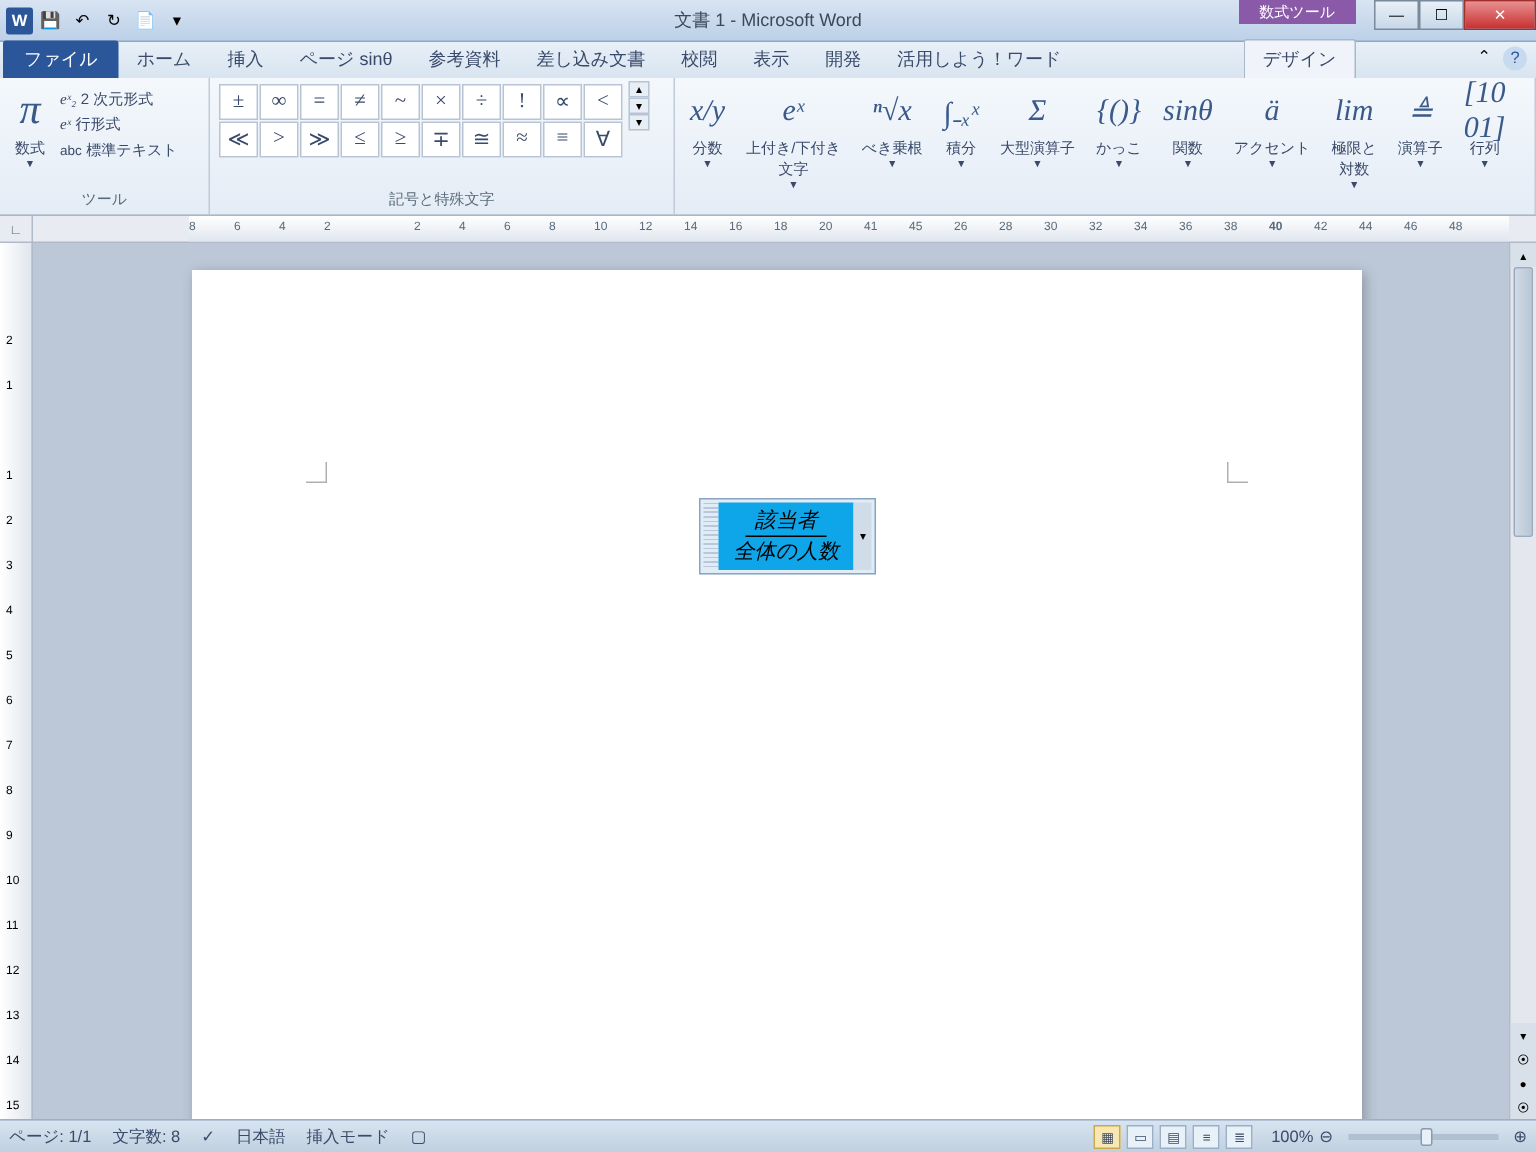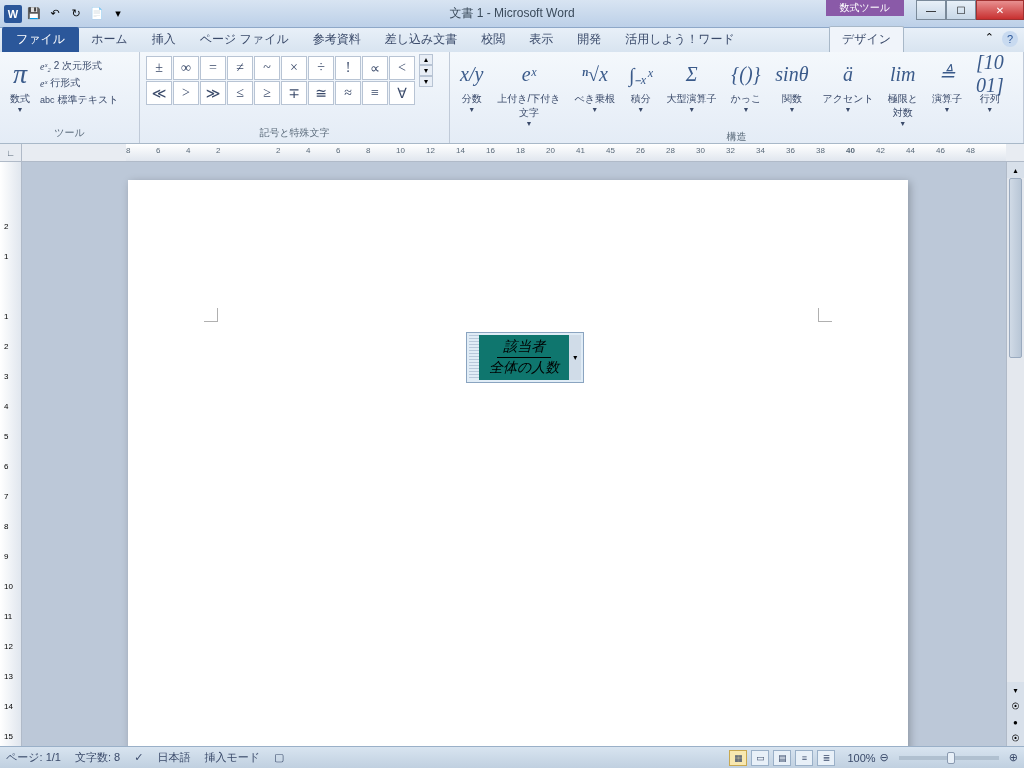--- a/index.html
+++ b/index.html
@@ -37,21 +37,21 @@
 .workspace { position:absolute; top:162px; bottom:22px; left:0; right:0; display:flex; background:#bcc8d8; }
 .ruler-v { width:22px; background:linear-gradient(90deg,#fff,#e0e6ee); border-right:1px solid #b0bac8; position:relative; }
 .doc-area { flex:1; overflow:hidden; position:relative; }
 .page { position:absolute; left:106px; top:18px; width:780px; height:740px; background:#fff; box-shadow:2px 2px 8px rgba(0,0,0,.25); }
 .margin-mark { position:absolute; border-color:#b0b0b0; }
 .mm-tl { left:76px; top:128px; width:14px; height:14px; border-right:1px solid #b0b0b0; border-bottom:1px solid #b0b0b0; }
 .mm-tr { right:76px; top:128px; width:14px; height:14px; border-left:1px solid #b0b0b0; border-bottom:1px solid #b0b0b0; }
 .eq-box { position:absolute; left:338px; top:152px; background:#e0ecf6; border:1px solid #8aa4c0; padding:2px; display:flex; align-items:center; }
 .eq-handle { width:10px; align-self:stretch; background:repeating-linear-gradient(#b8c8da,#b8c8da 1px,#e0ecf6 1px,#e0ecf6 3px); cursor:move; }
 .eq-drop { width:12px; align-self:stretch; background:#d0dce8; display:flex; align-items:center; justify-content:center; font-size:8px; cursor:pointer; }
-.frac { display:flex; flex-direction:column; align-items:center; font-family:"MS Mincho",serif; font-style:italic; font-size:14px; background:#0f766e; padding:3px 6px; }
+.frac { display:flex; flex-direction:column; align-items:center; font-family:"MS Mincho",serif; font-style:italic; font-size:14px; background:#0ea5e9; padding:3px 6px; }
 .frac .num { border-bottom:1.5px solid #000; padding:0 6px 1px; }
 .frac .den { padding:1px 4px 0; }
 .vscroll { width:18px; background:#e4e8ee; border-left:1px solid #b0bac8; position:relative; }
 .vscroll .thumb { position:absolute; top:16px; left:2px; right:2px; height:180px; background:linear-gradient(90deg,#d0dae6,#b8c6d6); border:1px solid #9aaabf; border-radius:2px; }
 .vscroll .arr { position:absolute; left:0; right:0; height:16px; background:#d8e0ea; display:flex; align-items:center; justify-content:center; font-size:8px; cursor:pointer; }
 .statusbar { position:absolute; bottom:0; left:0; right:0; height:22px; background:linear-gradient(#d8e4f0,#c0d0e0); border-top:1px solid #9ab0c8; display:flex; align-items:center; font-size:11px; color:#3a4a6a; padding:0 6px; gap:14px; }
 .sb-right { margin-left:auto; display:flex; align-items:center; gap:4px; }
 .viewbtn { width:18px; height:16px; border:1px solid #9ab0c8; background:#e8f0f8; cursor:pointer; display:flex; align-items:center; justify-content:center; font-size:9px; }
 .viewbtn.active { background:#f8e8b0; border-color:#c8a850; }
 .zoom-slider { width:100px; height:4px; background:#b0c0d0; position:relative; margin:0 6px; }
@@ -80,21 +80,21 @@
     <div class="winbtn">—</div>
     <div class="winbtn">☐</div>
     <div class="winbtn close">✕</div>
   </div>
 </div>
 
 <div class="ribbon-tabs">
   <div class="file-tab">ファイル</div>
   <div class="tab">ホーム</div>
   <div class="tab">挿入</div>
-  <div class="tab">ページ ファイル</div>
+  <div class="tab">ページ sinθ</div>
   <div class="tab">参考資料</div>
   <div class="tab">差し込み文書</div>
   <div class="tab">校閲</div>
   <div class="tab">表示</div>
   <div class="tab">開発</div>
   <div class="tab">活用しよう！ワード</div>
   <div class="tab active" style="position:absolute;right:120px;background:#f0f4fa;">デザイン</div>
   <div class="rt-icons">
     <span style="cursor:pointer">⌃</span>
     <span style="color:#2b579a;cursor:pointer;background:#c8daf0;border-radius:50%;width:16px;height:16px;display:inline-flex;align-items:center;justify-content:center">?</span>
@@ -214,21 +214,20 @@
           <div style="white-space: pre;">演算子</div>
           <div style="font-size: 7px;">▼</div>
         </div>
         <div class="bigbtn">
           <div class="ico" style="font-size: 20px; white-space: pre;">[10
 01]</div>
           <div style="white-space: pre;">行列</div>
           <div style="font-size: 7px;">▼</div>
         </div>
       </div>
-    <div class="group-label">構造</div>
   </div>
 </div>
 
 <div class="ruler-bar">
   <div class="ruler-corner">∟</div>
   <div class="ruler-h" id="ruler-h">
       <span class="tick" style="left: 0px;">8</span>
       <span class="tick" style="left: 30px;">6</span>
       <span class="tick" style="left: 60px;">4</span>
       <span class="tick" style="left: 90px;">2</span>

